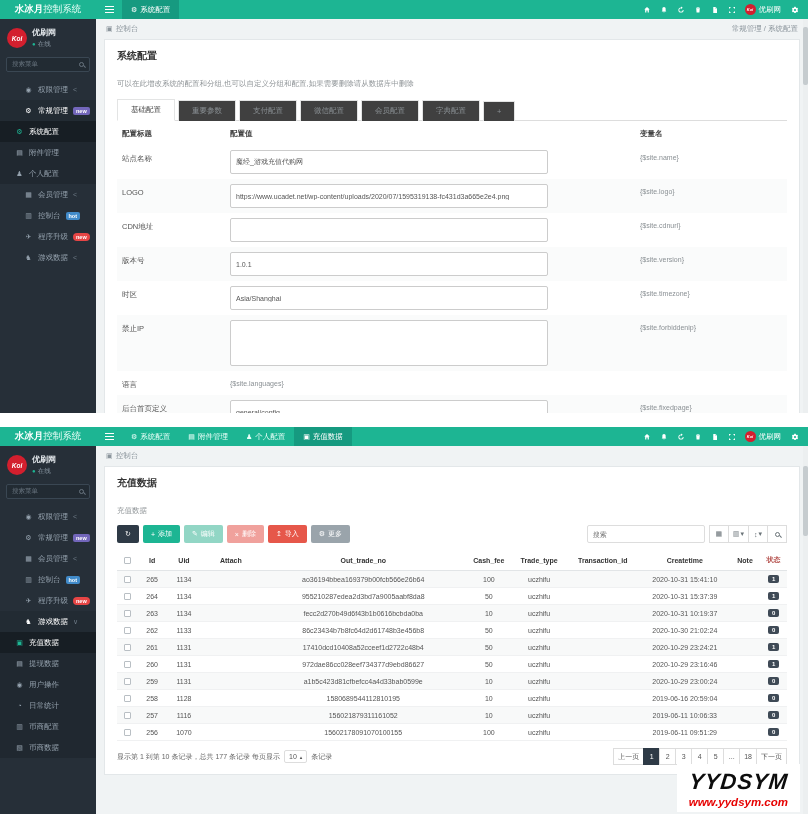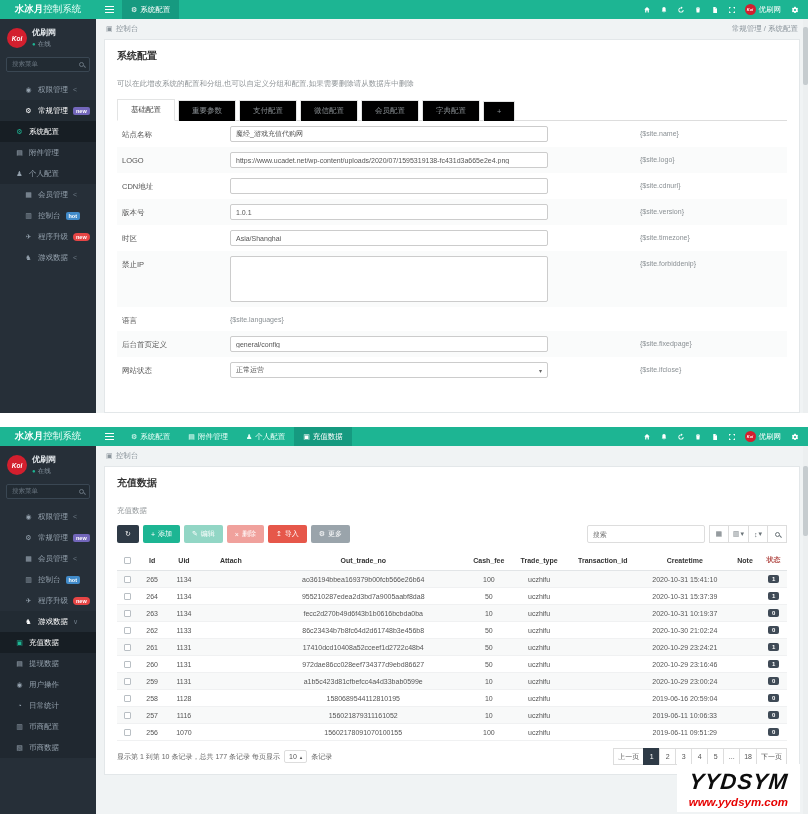--- a/index.html
+++ b/index.html
@@ -53,31 +53,31 @@
   .main{flex:1;display:flex;flex-direction:column;background:#f0f3f4;position:relative;overflow:hidden;}
   .crumbbar{display:flex;justify-content:space-between;align-items:center;padding:5px 10px 4px;font-size:7.5px;color:#8b959c;}
   .crumbbar .cic{font-size:7px;margin-right:3px;}
   .panel{margin:1px 8px 0;background:#fff;border:1px solid #e3e7e9;padding:9px 12px;}
   #shot1 .panel{flex:1;}
   .ptitle{font-size:10px;font-weight:bold;color:#333;}
   .psub{font-size:7.5px;color:#919699;margin-top:16px;}
 
   
   .tabs{display:flex;align-items:flex-end;margin-top:9px;border-bottom:1px solid #ddd;}
-  .tab{font-size:7.5px;color:#8a9094;padding:5px 13px;background:#000000;border:1px solid #e3e4e4;border-bottom:none;
+  .tab{font-size:7.5px;color:#8a9094;padding:5px 13px;background:#404040;border:1px solid #e3e4e4;border-bottom:none;
     margin-right:3px;cursor:pointer;position:relative;bottom:-1px;}
   .tab.active{background:#fff;color:#444;border-bottom:1px solid #fff;}
   .frm-h{display:flex;font-size:7.5px;font-weight:bold;color:#444;padding:8px 5px 6px;}
   .c1{width:108px;flex-shrink:0;}
   .c2{flex:1;min-width:0;}
   .c3{width:142px;flex-shrink:0;}
   .frm-row{display:flex;align-items:flex-start;padding:5px 5px;font-size:7.5px;color:#555;}
   .frm-row.alt{background:#fafbfb;}
   .frm-row .c1{padding-top:4px;}
-  .inp{display:block;width:100%;max-width:318px;height:16px;border:1px solid #ccc;border-radius:2px;
+  .inp{display:block;width:100%;max-width:318px;height:24px;border:1px solid #ccc;border-radius:2px;
     font-size:7px;padding:0 5px;color:#555;background:#fff;font-family:inherit;}
   textarea.inp{height:46px;padding:3px 5px;resize:none;line-height:1.5;}
   .sel{max-width:318px;height:16px;border:1px solid #ccc;border-radius:2px;display:flex;align-items:center;
     justify-content:space-between;padding:0 5px;font-size:7px;color:#555;background:#fff;cursor:pointer;}
   .sel .caret{color:#666;font-size:6px;}
   .kv-h{display:flex;font-size:7.5px;font-weight:bold;color:#444;}
   .kv-h span:first-child{width:52px;}
   .btn-add{display:inline-flex;align-items:center;gap:2px;background:#1db593;color:#fff;font-size:7px;
     border:none;border-radius:2px;padding:3px 8px;margin-top:6px;cursor:pointer;font-family:inherit;}
   .varname{font-size:7px;color:#8a9094;padding-top:4px;word-break:break-all;}
@@ -250,20 +250,25 @@
         <div class="psub">可以在此增改系统的配置和分组,也可以自定义分组和配置,如果需要删除请从数据库中删除</div>
         <div class="tabs">
             <div class="tab active">基础配置</div>
             <div class="tab">重要参数</div>
             <div class="tab">支付配置</div>
             <div class="tab">微信配置</div>
             <div class="tab">会员配置</div>
             <div class="tab">字典配置</div>
             <div class="tab">+</div>
           </div>
+        <div class="frm-h">
+          <span class="c1">配置标题</span>
+          <span class="c2">配置值</span>
+          <span class="c3">变量名</span>
+        </div>
         <div>
             <div class="frm-row">
               <span class="c1">站点名称</span>
               <span class="c2">
                 <input class="inp" value="魔经_游戏充值代购网" style="">
               </span>
               <span class="c3 varname">{$site.name}</span>
             </div>
             <div class="frm-row alt">
               <span class="c1">LOGO</span>

